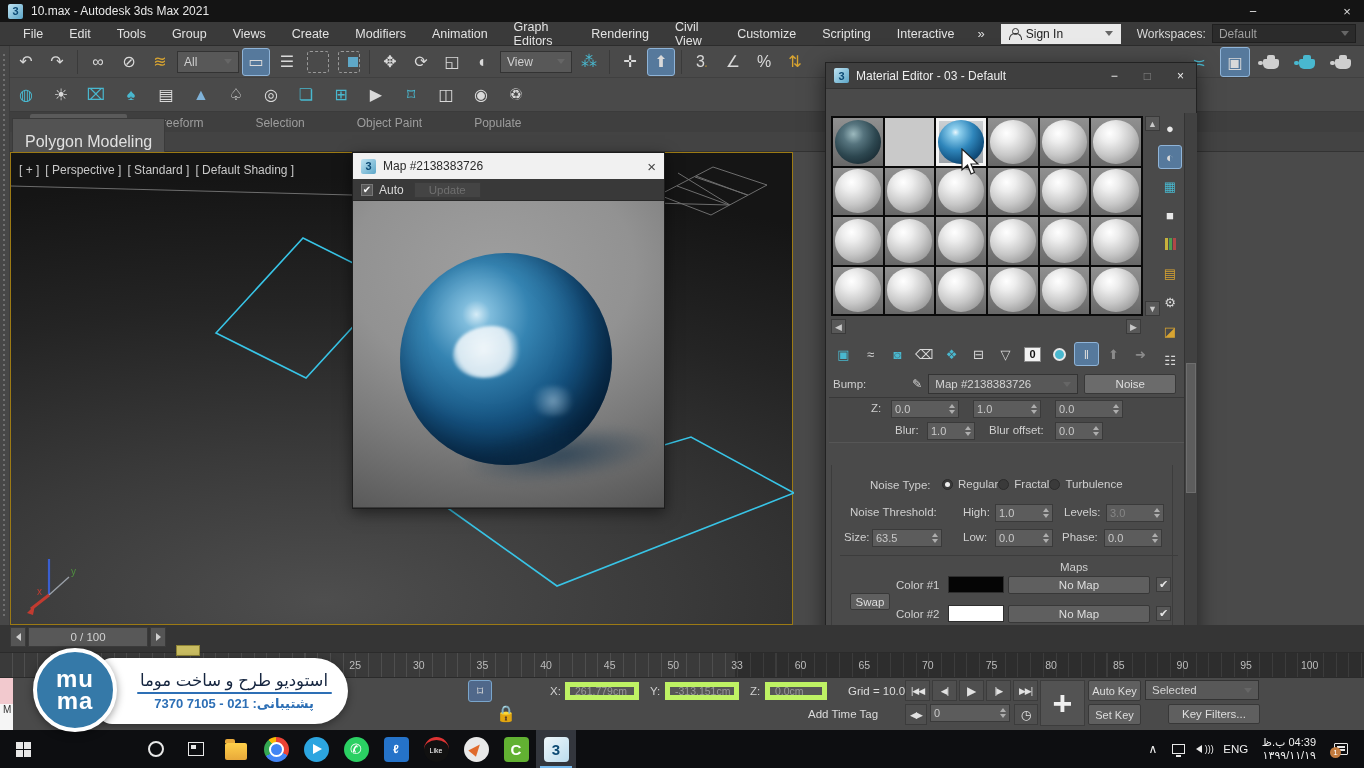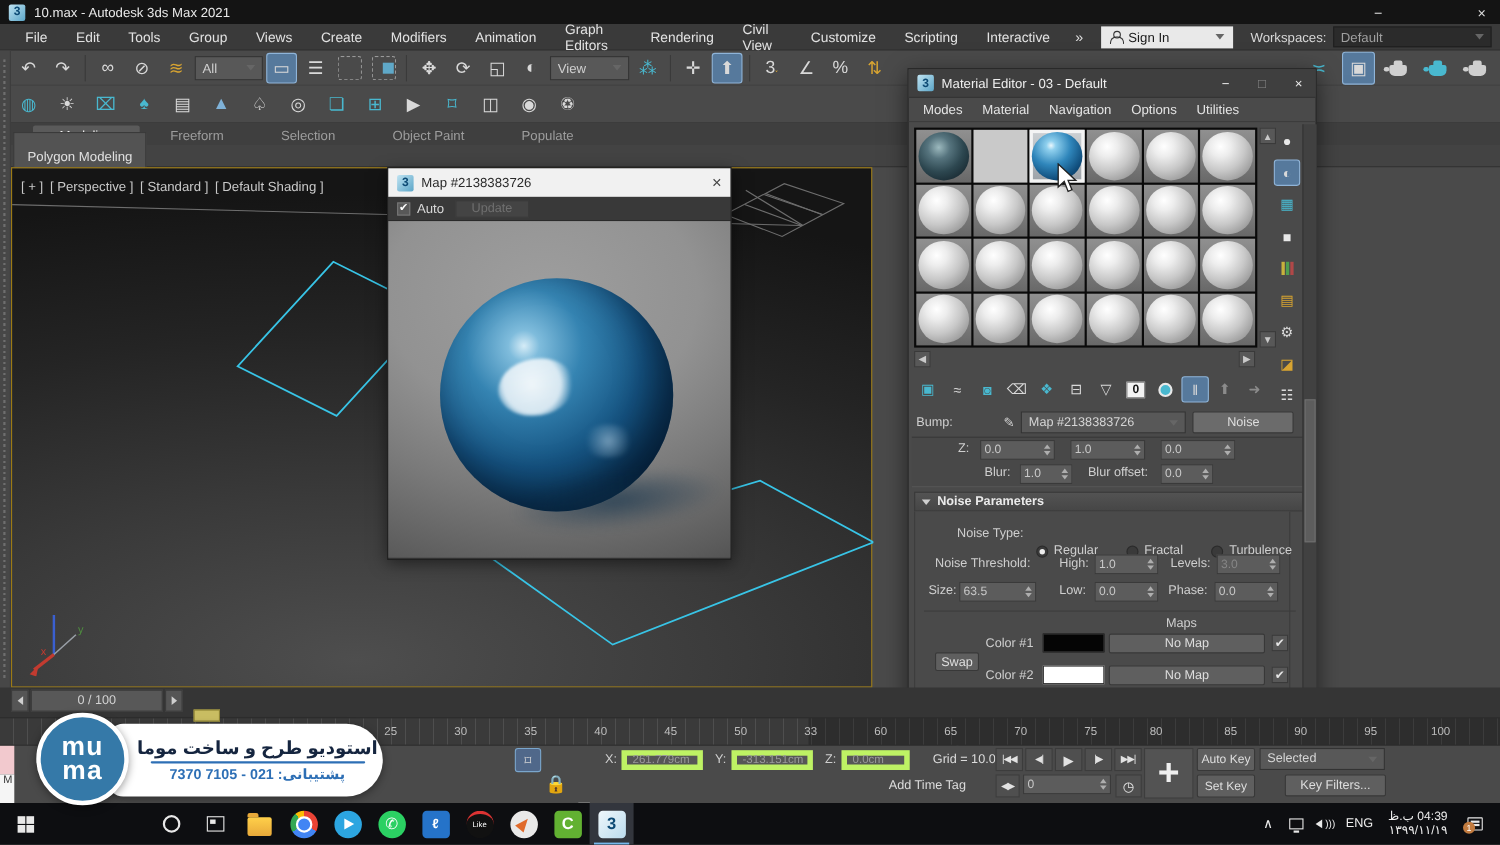--- a/index.html
+++ b/index.html
@@ -35,21 +35,21 @@
 .tb-right{position:absolute;right:6px;top:47px;display:flex;gap:6px}
 .teapot{width:16px;height:10px;border-radius:2px 2px 5px 5px;background:#cfcfcf;position:relative;margin-top:4px}
 .teapot:before{content:"";position:absolute;left:-5px;top:2px;width:5px;height:4px;border-radius:2px;background:inherit}
 .teapot:after{content:"";position:absolute;left:4px;top:-4px;width:8px;height:4px;border-radius:2px 2px 0 0;background:inherit}
 .teapot.tealbg{background:#49b8cf}
 
 .ribbon{left:0;top:112px;width:1364px;height:20px;background:#3f3f3f;display:flex;align-items:flex-end;padding-left:30px;gap:4px}
 .rtab{padding:2px 24px;color:#9d9d9d;font-size:12px}
 .rtab.active{background:#5a5a5a;color:#f0f0f0;border-radius:2px 2px 0 0}
 .subtabs{left:0;top:132px;width:1364px;height:20px;background:#434343;display:flex;align-items:center;padding-left:12px;border-bottom:1px solid #333}
-.subtab{background:#535353;border:1px solid #3a3a3a;border-bottom:none;color:#e0e0e0;padding:14px 12px;font-size:12px}
+.subtab{background:#535353;border:1px solid #3a3a3a;border-bottom:none;color:#e0e0e0;padding:14px 12px;font-size:16px}
 
 .viewport{left:10px;top:152px;width:783px;height:473px;border:1px solid #9c7a14;background:
  radial-gradient(130% 90% at 40% 95%,#4e4e4e 0%,#3a3a3a 35%,#242424 70%,#151515 100%)}
 .vplabel{left:8px;top:10px;display:flex;gap:6px;color:#c9c9c9;font-size:12px}
 .dock{left:0;top:46px;width:10px;height:579px;background:#474747;border-right:1px solid #3d3d3d}
 .dock:before{content:"";position:absolute;left:3px;top:8px;bottom:8px;width:2px;background:repeating-linear-gradient(#6e6e6e 0 2px,transparent 2px 5px)}
 
 .mapwin{left:352px;top:152px;width:313px;height:357px;background:#3a3a3a;border:1px solid #1d1d1d;box-shadow:0 4px 14px rgba(0,0,0,.5)}
 .mw-title{height:26px;background:#f1f1f1;color:#2a2a2a;display:flex;align-items:center;gap:7px;padding:0 8px}
 .mw-bar{height:22px;background:#393939;display:flex;align-items:center;gap:10px;padding:0 8px;border-bottom:1px solid #2a2a2a}
@@ -113,21 +113,21 @@
 .coordfld{height:18px;background:#565656;border:5px solid #bef264;color:#9a9a9a;font-size:10.5px;display:flex;align-items:center;padding:0 5px}
 .pb{width:25px;height:21px;background:#4f4f4f;border:1px solid #3c3c3c;color:#e2e2e2;font-size:9px;display:flex;align-items:center;justify-content:center;letter-spacing:-1px}
 .bigadd{position:absolute;left:1040px;top:2px;width:45px;height:46px;background:#535353;border:1px solid #3d3d3d;display:flex;align-items:center;justify-content:center}
 .bigadd .plus{color:#efefef;font-size:34px;line-height:30px;font-weight:bold}
 .keybtn{width:53px;height:21px;font-size:11px}
 .lens{width:9px;height:9px;border:2px solid #d8d8d8;border-radius:50%;position:relative}
 .lens:after{content:"";position:absolute;left:7px;top:7px;width:6px;height:2px;background:#d8d8d8;transform:rotate(45deg);transform-origin:0 0}
 
 .wm-pill{left:98px;top:658px;width:250px;height:66px;background:#fff;border-radius:14px 33px 33px 14px;box-shadow:0 2px 8px rgba(0,0,0,.4);display:flex;flex-direction:column;align-items:center;justify-content:center;gap:2px;padding-left:22px}
 .wm-circle{left:33px;top:648px;width:84px;height:84px;border-radius:50%;background:#3579a8;border:4px solid #fff;display:flex;flex-direction:column;align-items:center;justify-content:center;color:#fff;font-weight:bold;font-size:24px;line-height:22px;letter-spacing:1px;z-index:5;box-shadow:0 2px 8px rgba(0,0,0,.4)}
-.wm-l1{color:#15253f;font-weight:bold;font-size:16.5px}
+.wm-l1{color:#15253f;font-weight:normal;font-size:16.5px}
 .wm-div{width:195px;height:2px;background:#2d6fb5;border-radius:2px}
 .wm-l2{color:#2d6fb5;font-weight:bold;font-size:13px}
 .listener{left:0;top:678px;width:13px;height:52px}
 .listener .p1{height:26px;background:#f2c9ce}
 .listener .p2{height:26px;background:#f5f5f5;color:#333;font-size:10px;padding-left:3px}
 
 .taskbar{left:0;top:730px;width:1364px;height:38px;background:#0d0e11;display:flex;align-items:center}
 .startbtn{width:46px;height:38px;display:flex;align-items:center;justify-content:center}
 .winlogo{width:15px;height:15px;display:grid;grid-template-columns:7px 7px;grid-template-rows:7px 7px;gap:1px}
 .winlogo i{background:#e8e8e8;display:block}
@@ -340,27 +340,20 @@
   <div class="a me">
     <div class="me-title">
       <span class="appico">3</span>
       <span>Material Editor - 03 - Default</span>
       <span style="margin-left:auto;display:flex;gap:26px;padding-right:4px">
         <span>−</span>
         <span style="color:#8a8a8a">□</span>
         <span>×</span>
       </span>
     </div>
-    <div class="me-menu" id="me-menus">
-        <span>Modes</span>
-        <span>Material</span>
-        <span>Navigation</span>
-        <span>Options</span>
-        <span>Utilities</span>
-      </div>
 
     <div class="slots" id="slots">
         <div class="slot textured">
           <div class="ball"></div>
         </div>
         <div class="slot empty"></div>
         <div class="slot selected">
           <div class="ball"></div>
         </div>
         <div class="slot default">
@@ -514,27 +507,23 @@
       <span class="a lbl" style="left:160px;top:26px">Blur offset:</span>
       <span class="a spin" style="left:226px;top:24px;width:48px">
           <span class="v">0.0</span>
           <span class="ud">
             <i class="up"></i>
             <i class="dn"></i>
           </span>
         </span>
     </div>
 
-    <div class="a rollout-h" style="left:5px;top:384px;width:354px">
-      <span class="tri-d"></span>
-      <span>Noise Parameters</span>
-    </div>
     <div class="a" style="left:5px;top:402px;width:342px;height:192px;background:#4a4a4a;border:1px solid #3c3c3c;border-top:none">
       <span class="a lbl" style="left:38px;top:14px">Noise Type:</span>
-      <span class="a" id="noise-radios" style="left:110px;top:30px;display:flex;gap:26px">
+      <span class="a" id="noise-radios" style="left:110px;top:13px;display:flex;">
           <span class="flex lbl">
             <span class="radio on"></span>
             <span>Regular</span>
           </span>
           <span class="flex lbl">
             <span class="radio"></span>
             <span>Fractal</span>
           </span>
           <span class="flex lbl">
             <span class="radio"></span>

